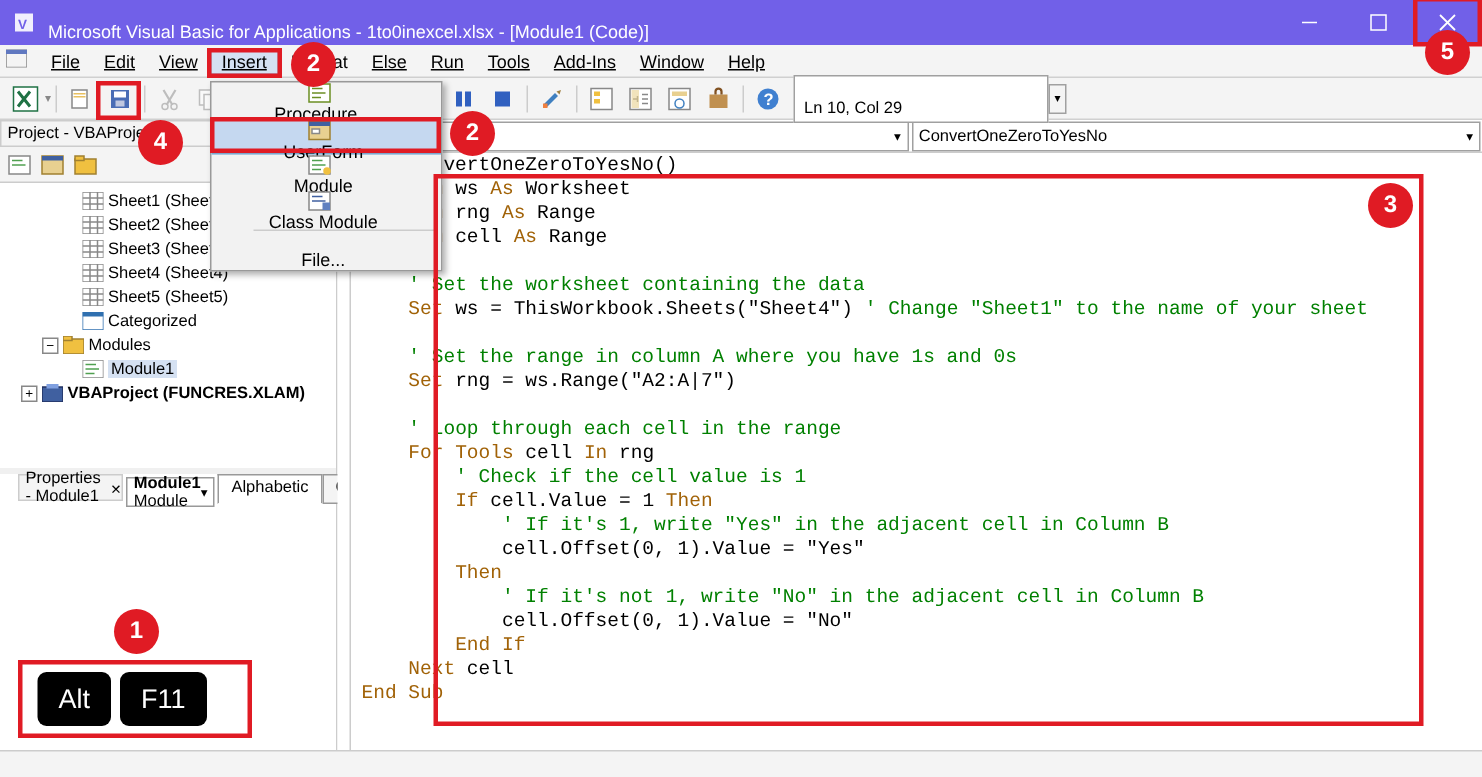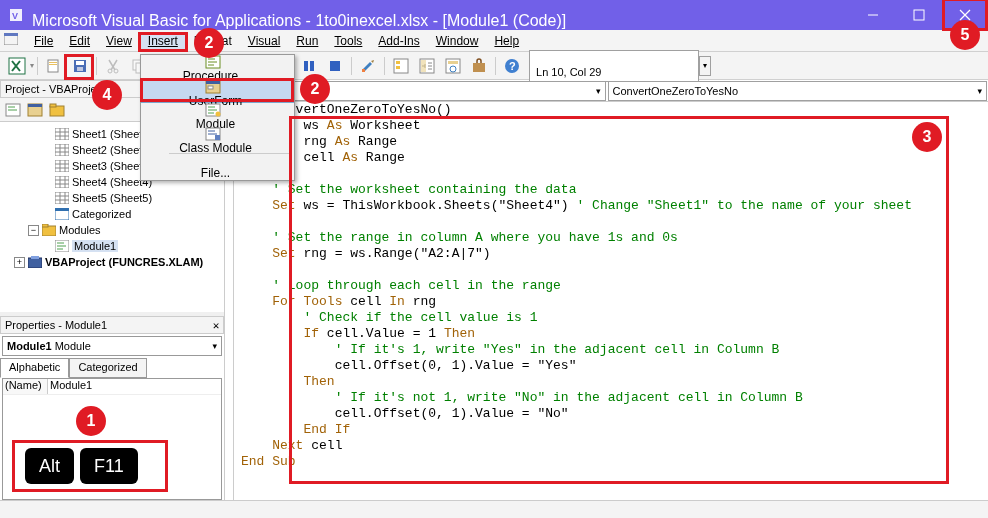--- a/index.html
+++ b/index.html
@@ -1,21 +1,21 @@
 <!DOCTYPE html>
 <html><head>
 <meta charset="utf-8">
 <style>
   * { box-sizing: border-box; margin: 0; padding: 0; }
   body { font-family: "Segoe UI", Tahoma, sans-serif; font-size: 12px; background: #fff; width: 988px; height: 518px; overflow: hidden; position: relative; }
   
   
   .title-bar { height: 30px; background: #7160E8; color: #fff; display: flex; align-items: center; padding-left: 8px; position: relative; }
   .title-bar .icon { width: 16px; height: 16px; margin-right: 8px; display: inline-flex; align-items: center; justify-content: center; }
-  .title-bar .title { font-size: 16px; flex: 1; margin-top: 12px; }
+  .title-bar .title { font-size: 12px; flex: 1; margin-top: 12px; }
   .title-bar .win-btns { display: flex; height: 100%; }
   .title-bar .win-btn { width: 46px; height: 100%; display: flex; align-items: center; justify-content: center; color: #fff; }
   .title-bar .win-btn.close { }
   .title-bar .win-btn svg { width: 12px; height: 12px; }
   
   
   .menu-bar { height: 22px; background: #f4f4f4; display: flex; align-items: center; padding-left: 4px; font-size: 12px; border-bottom: 1px solid #d0d0d0; }
   .menu-item { padding: 2px 8px; cursor: default; }
   .menu-item .u { text-decoration: underline; margin-top: 16px; }
   .menu-item.active { background: #d5e1f2; border: 1px solid #7ba7ce; padding: 1px 7px; }
@@ -47,21 +47,21 @@
   .tree { flex: 1; overflow: auto; padding: 4px; font-size: 11px; }
   .tree-item { display: flex; align-items: center; height: 16px; white-space: nowrap; }
   .tree-indent { display: inline-block; }
   .tree-exp { width: 11px; height: 11px; border: 1px solid #888; display: inline-flex; align-items: center; justify-content: center; font-size: 9px; line-height: 1; margin-right: 2px; background: #fff; }
   .tree-icon { width: 16px; height: 14px; display: inline-flex; align-items: center; justify-content: center; margin-right: 2px; }
   .tree-label { }
   .tree-label.selected { background: #d5e1f2; padding: 0 2px; }
   
   .splitter-h { height: 4px; background: #f0f0f0; cursor: row-resize; }
   
-  .props-panel { height: 184px; display: flex; flex-direction: column; }
+  .props-panel { height: 184px; display: flex; flex-direction: row; padding-left: 12px; }
   .props-obj { display: flex; align-items: center; height: 20px; border: 1px solid #999; margin: 2px; font-size: 11px; padding: 0 4px; justify-content: space-between; }
   .props-obj .obj-name { font-weight: bold; }
   .props-tabs { display: flex; height: 20px; font-size: 11px; }
   .props-tab { padding: 2px 8px; border: 1px solid #999; background: #fff; position: relative; }
   .props-tab.active { border-bottom: 1px solid #fff; background: #fff; z-index: 1; }
   .props-tab:not(.active) { background: #f4f4f4; }
   .props-grid { flex: 1; border: 1px solid #999; margin: 0 2px; display: flex; flex-direction: column; font-size: 11px; }
   .props-row { display: flex; height: 16px; border-bottom: 1px solid #eee; }
   .props-row .k { width: 45px; border-right: 1px solid #ccc; padding-left: 2px; background: #f8f8f8; }
   .props-row .v { flex: 1; padding-left: 2px; }
@@ -121,21 +121,21 @@
 <div class="menu-bar">
   <span class="tb-btn" style="width:22px;"><svg width="14" height="12" viewBox="0 0 14 12">
         <rect x="0" y="0" width="14" height="12" fill="none" stroke="#888"></rect>
         <rect x="0" y="0" width="14" height="3" fill="#6078c0"></rect>
       </svg></span>
   <span class="menu-item"><span class="u">File</span></span>
   <span class="menu-item"><span class="u">Edit</span></span>
   <span class="menu-item"><span class="u">View</span></span>
   <span class="menu-item active"><span class="u">Insert</span></span>
   <span class="menu-item"><span>Format</span></span>
-  <span class="menu-item"><span class="u">Visual</span></span>
+  <span class="menu-item"><span class="u">Else</span></span>
   <span class="menu-item"><span class="u">Run</span></span>
   <span class="menu-item"><span class="u">Tools</span></span>
   <span class="menu-item"><span class="u">Add-Ins</span></span>
   <span class="menu-item"><span class="u">Window</span></span>
   <span class="menu-item"><span class="u">Help</span></span>
 </div>
 
 <div class="dropdown">
   <div class="dropdown-item">
     <span class="dd-icon">

